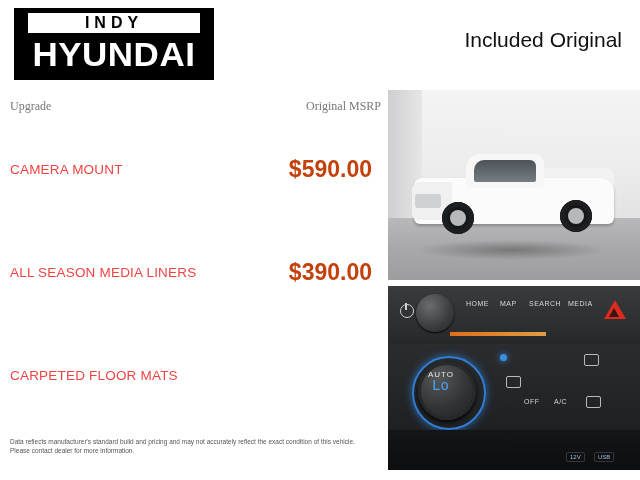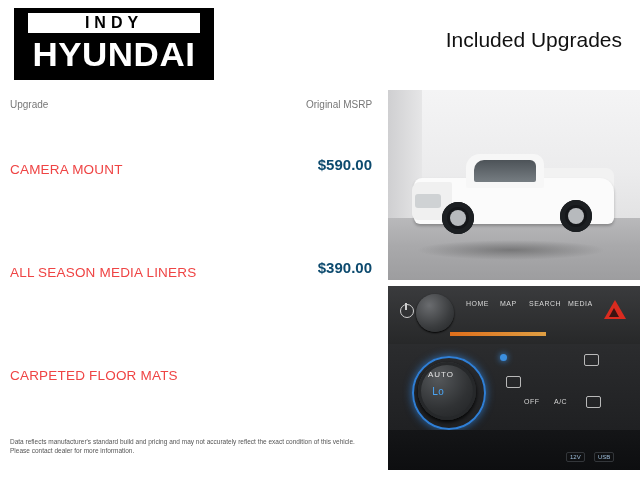--- a/index.html
+++ b/index.html
@@ -64,22 +64,23 @@
     right: 18px;
     top: 28px;
     font-size: 21px;
     color: #111111;
     font-weight: normal;
   }
 
   
   .col-head {
     position: absolute;
-    font-size: 10px;
+    font-size: 12px;
     color: #777777;
+    font-family: Liberation Serif, serif;
   }
   .col-head.upgrade { left: 10px; top: 99px; }
   .col-head.msrp { left: 306px; top: 99px; }
 
   
   .rows {
     position: absolute;
     left: 0;
     top: 120px;
     width: 388px;
@@ -93,23 +94,23 @@
     left: 10px;
     top: 42px;
     font-size: 13.5px;
     color: #ef4444;
     letter-spacing: 0.2px;
   }
   .row-price {
     position: absolute;
     right: 16px;
     top: 36px;
-    font-size: 15px;
+    font-size: 23px;
     font-weight: bold;
-    color: #0c4a6e;
+    color: #c2410c;
   }
 
   
   .disclaimer {
     position: absolute;
     left: 10px;
     top: 437px;
     width: 368px;
     font-size: 6.5px;
     color: #555555;
@@ -298,22 +299,22 @@
   }
   .cc-auto {
     position: absolute;
     left: 40px; top: 84px;
     font-size: 8px;
     color: #e6e6e6;
     letter-spacing: 1px;
   }
   .cc-lo {
     position: absolute;
-    left: 44px; top: 100px;
-    font-size: 10px;
+    left: 44px; top: 91px;
+    font-size: 14px;
     color: #4aa3f0;
     font-family: "DejaVu Sans Mono", monospace;
   }
   .cc-btn {
     position: absolute;
     font-size: 7px;
     color: #d6d6d6;
     letter-spacing: 0.5px;
   }
   .cc-btn.off { left: 136px; top: 112px; }
@@ -353,21 +354,21 @@
   .cc-chip.c2 { left: 206px; }
 </style>
 </head>
 <body>
 
 <div class="header">
   <div class="logo">
     <div class="logo-top">INDY</div>
     <div class="logo-bottom">HYUNDAI</div>
   </div>
-  <div class="header-title">Included Upgrades</div>
+  <div class="header-title">Included Original</div>
 </div>
 
 <div class="col-head upgrade">Upgrade</div>
 <div class="col-head msrp">Original MSRP</div>
 
 <div class="rows">
 
   <div class="row">
     <div class="row-label">CAMERA MOUNT</div>
     <div class="row-price">$590.00</div>

